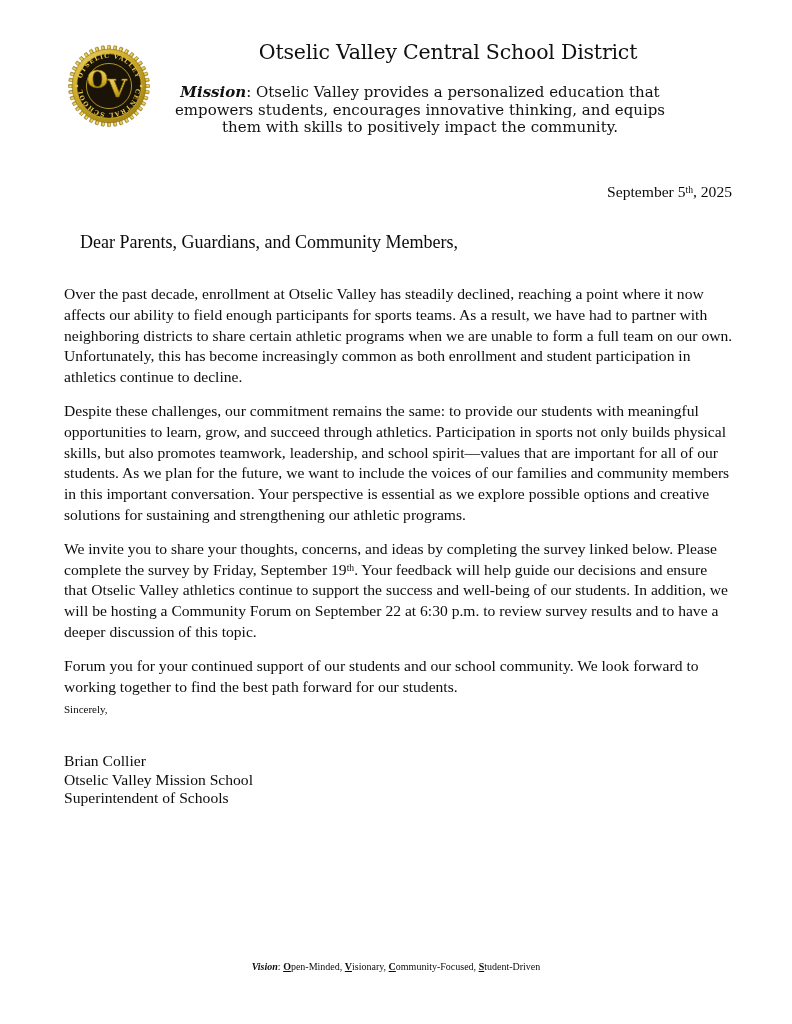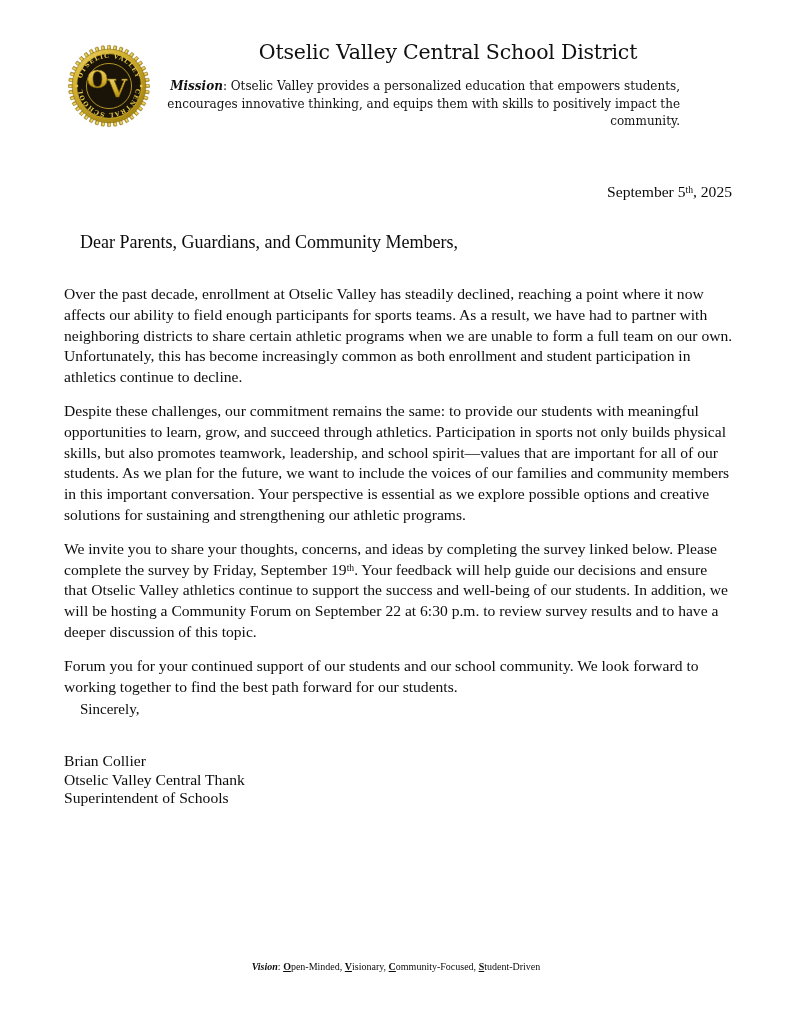--- a/index.html
+++ b/index.html
@@ -52,27 +52,27 @@
     font-weight: normal;
     font-size: 20.5px;
     letter-spacing: -0.2px;
     line-height: 1.15;
     color: #101010;
   }
 
   .mission {
     position: absolute;
     left: 160px;
-    top: 78px;
+    top: 84px;
     width: 520px;
     font-family: "DejaVu Serif", "Liberation Serif", serif;
-    font-size: 12px;
+    font-size: 15px;
     line-height: 17.6px;
     color: #111111;
-    text-align: right;
+    text-align: center;
   }
   .mission .lead {
     font-weight: bold;
     font-style: italic;
   }
 
   
   .letter {
     position: absolute;
     left: 64px;
@@ -119,23 +119,23 @@
     color: #0d0d0d;
   }
   .para sup {
     font-size: 0.62em;
     vertical-align: 0.46em;
     line-height: 0;
   }
 
   .closing {
     position: absolute;
-    left: 16px;
+    left: 0;
     top: 700px;
-    font-size: 15px;
+    font-size: 11px;
     line-height: 19px;
   }
 
   .signature {
     position: absolute;
     left: 0;
     top: 752px;
     font-size: 15.6px;
     line-height: 18.6px;
   }
@@ -276,21 +276,21 @@
 
       <p class="para"><span>We invite you to share your thoughts, concerns, and ideas by completing the survey linked below. Please complete the survey by Friday, September 19</span><sup>th</sup><span>. Your feedback will help guide our decisions and ensure that Otselic Valley athletics continue to support the success and well-being of our students. In addition, we will be hosting a Community Forum on September 22 at 6:30 p.m. to review survey results and to have a deeper discussion of this topic.</span></p>
 
       <p class="para">Forum you for your continued support of our students and our school community. We look forward to working together to find the best path forward for our students.</p>
     </div>
 
     <div class="closing">Sincerely,</div>
 
     <div class="signature">
       <div>Brian Collier</div>
-      <div>Otselic Valley Central Thank</div>
+      <div>Otselic Valley Mission School</div>
       <div>Superintendent of Schools</div>
     </div>
   </div>
 
   <div class="footer">
     <span class="lead">Vision</span><span>: </span><span><u>O</u><span>pen-Minded, </span><u>V</u><span>isionary, </span><u>C</u><span>ommunity-Focused, </span><u>S</u><span>tudent-Driven</span></span>
   </div>
 
 </div>
 

